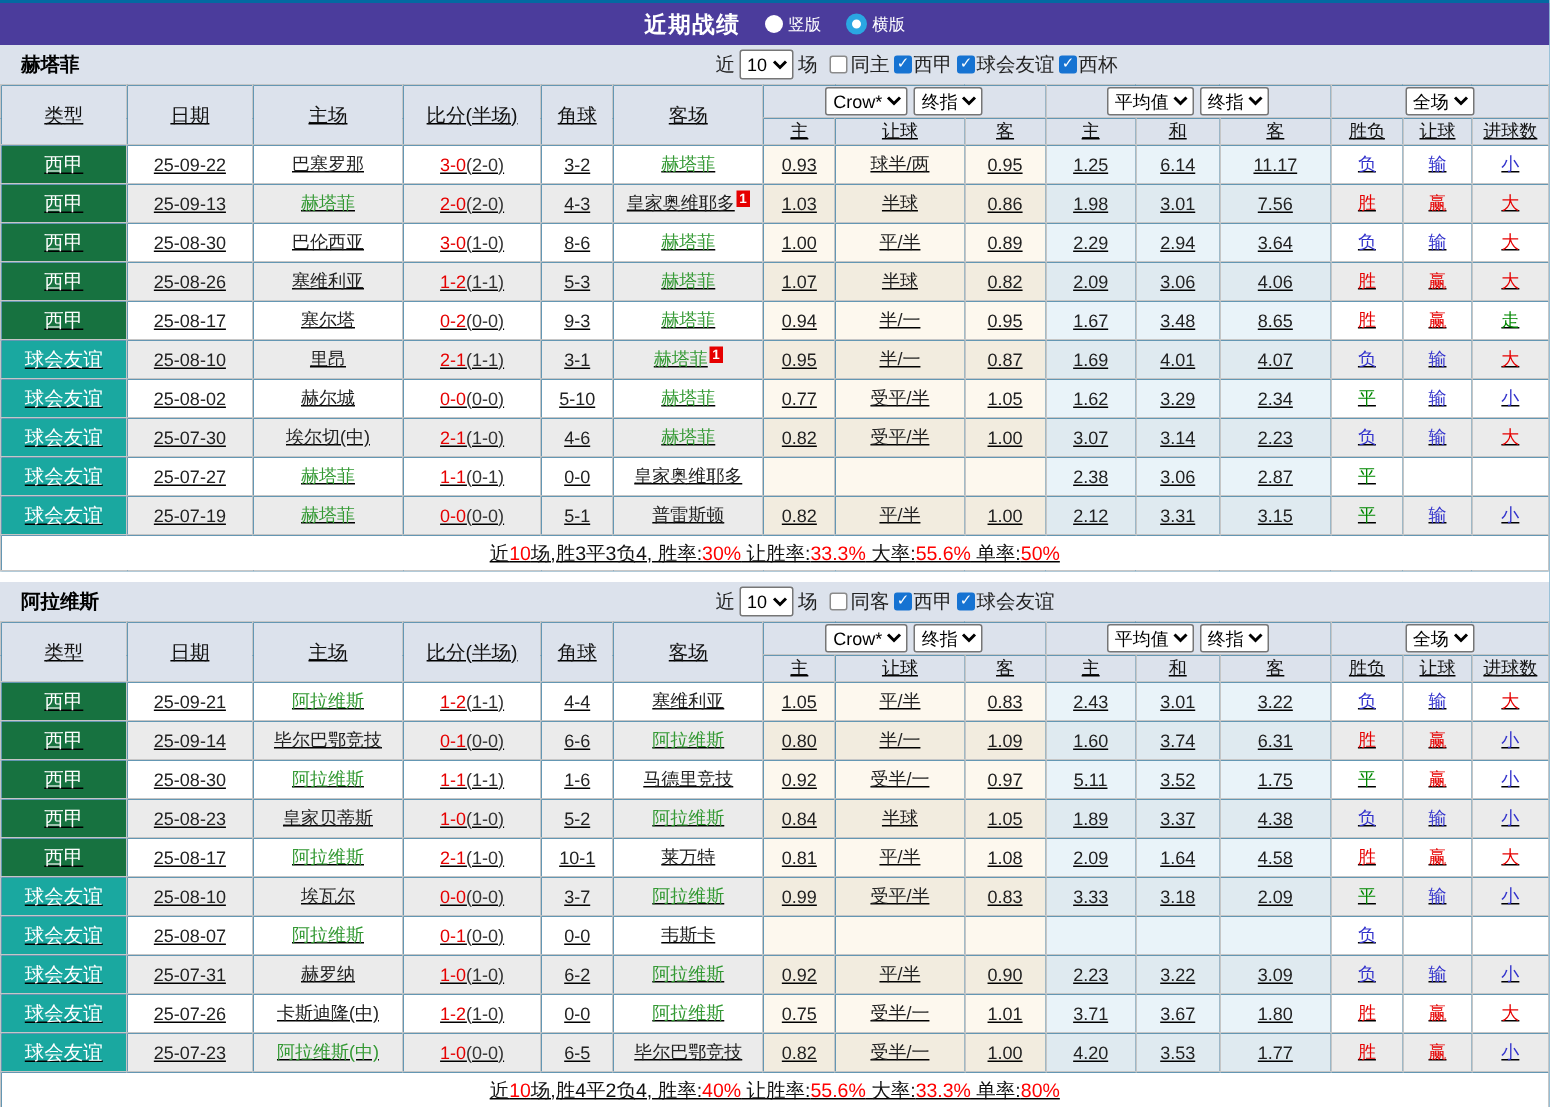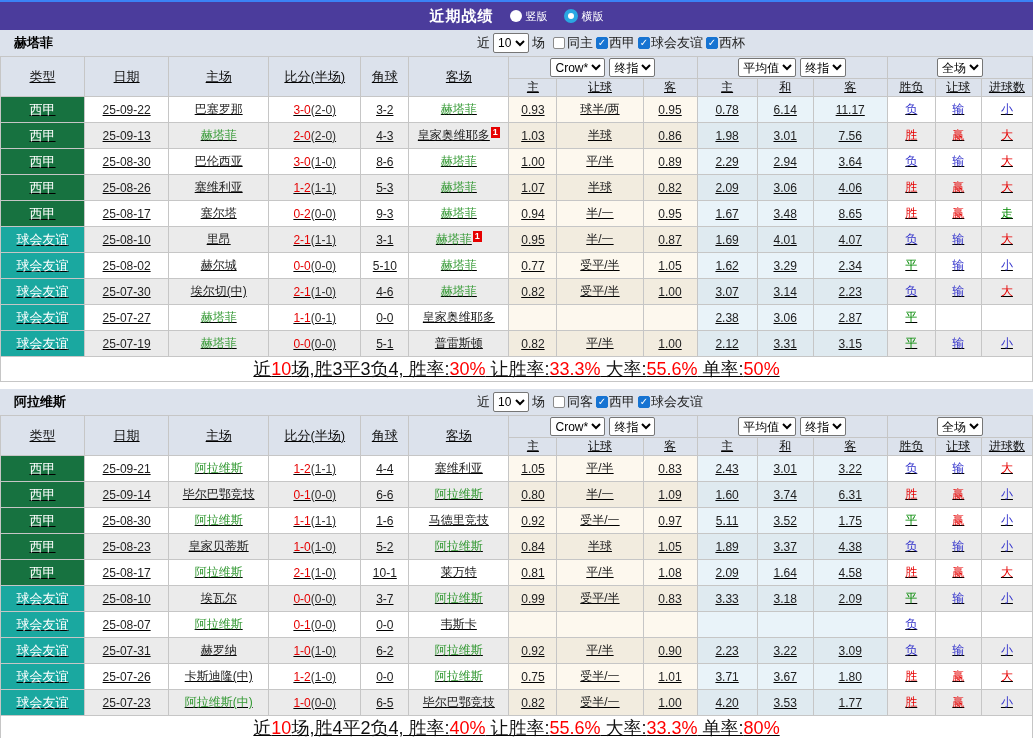--- a/index.html
+++ b/index.html
@@ -1,16 +1,16 @@
 <!DOCTYPE html>
 <html><head>
 <meta charset="utf-8">
 <style>
   html,body{margin:0;padding:0;background:#fff;}
-  .page{width:1033px;height:738px;position:relative;overflow:hidden;background:#3b82f6;
+  .page{width:1033px;height:738px;position:relative;overflow:hidden;background:#0369a1;
         font-family:"Liberation Sans","DejaVu Sans",sans-serif;}
   
   .topbar{height:28px;margin-top:2px;background:#4b3c9c;color:#fff;
           display:flex;align-items:center;justify-content:center;}
   .title{font-size:15px;font-weight:bold;letter-spacing:1px;}
   .radio{width:12px;height:12px;border-radius:50%;background:#fff;display:inline-block;
          margin-left:16px;box-sizing:border-box;}
   .radio.on{border:4px solid #2aa7e2;background:#fff;width:14px;height:14px;}
   .radio-label{font-size:11px;color:#fff;margin-left:4px;}
   
@@ -41,21 +41,21 @@
   table td.t-liga{background:#177240;color:#fff;font-size:13px;}
   table td.t-fri{background:#1aa8a0;color:#fff;font-size:13px;}
   .hl{color:#339933;}
   .c-r{color:#e60000;}
   .c-b{color:#3333cc;}
   .c-g{color:#008800;}
   .score{color:#e60000;}
   .half{color:#333;}
   .badge{display:inline-block;background:#e60000;color:#fff;font-size:9px;line-height:11px;
          padding:0 2px;margin-left:1px;vertical-align:top;font-weight:bold;}
-  tr.sum td{height:23px;font-size:18px;color:#111;background:#fff;}
+  tr.sum td{height:23px;font-size:13px;color:#111;background:#fff;}
   tr.sum .red{color:#f00;}
   .gap{height:7px;background:#fff;}
 </style>
 </head>
 <body>
 
 <div class="page">
   <div class="topbar">
     <span class="title">近期战绩</span>
     <span class="radio"></span>
@@ -127,21 +127,21 @@
             <tr class="odd">
               <td class="t-liga">西甲</td>
               <td>25-09-22</td>
               <td><span>巴塞罗那</span></td>
               <td><span class="score">3-0</span><span class="half">(2-0)</span></td>
               <td>3-2</td>
               <td><span class="hl">赫塔菲</span></td>
               <td class="oddcol">0.93</td>
               <td class="oddcol">球半/两</td>
               <td class="oddcol">0.95</td>
-              <td class="avgcol">0.78</td>
+              <td class="avgcol">1.25</td>
               <td class="avgcol">6.14</td>
               <td class="avgcol">11.17</td>
               <td class="c-b">负</td>
               <td class="c-b">输</td>
               <td class="c-b">小</td>
             </tr>
             <tr class="even">
               <td class="t-liga">西甲</td>
               <td>25-09-13</td>
               <td><span class="hl">赫塔菲</span></td>

